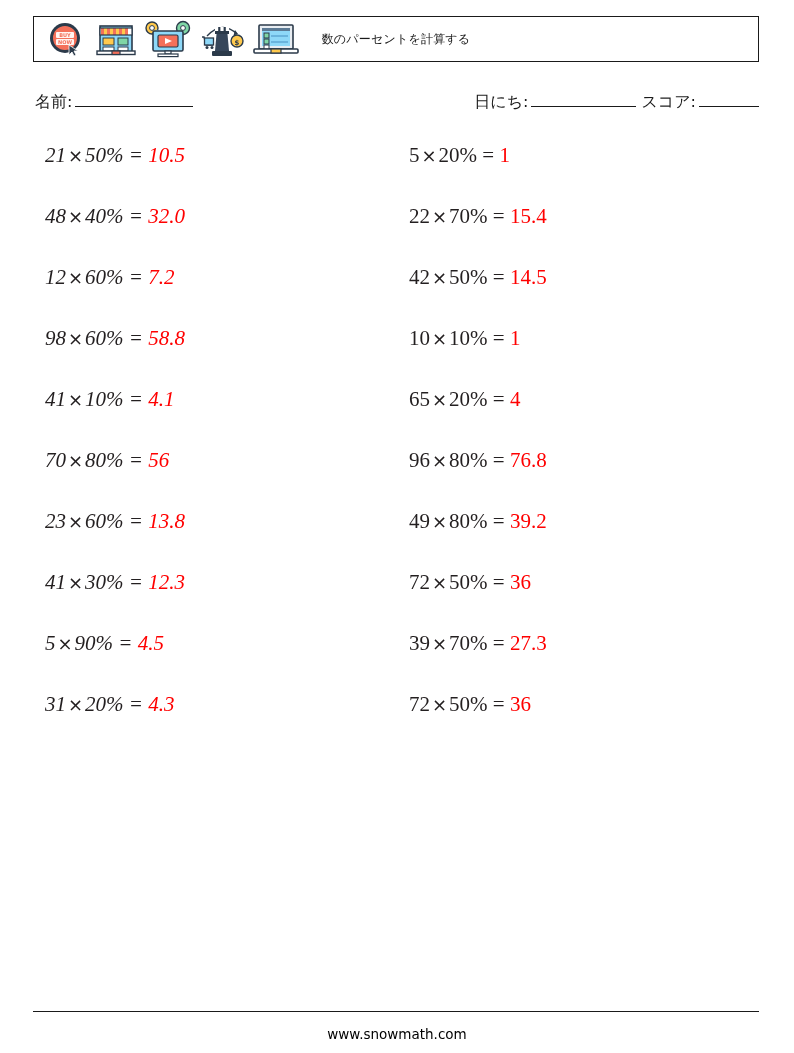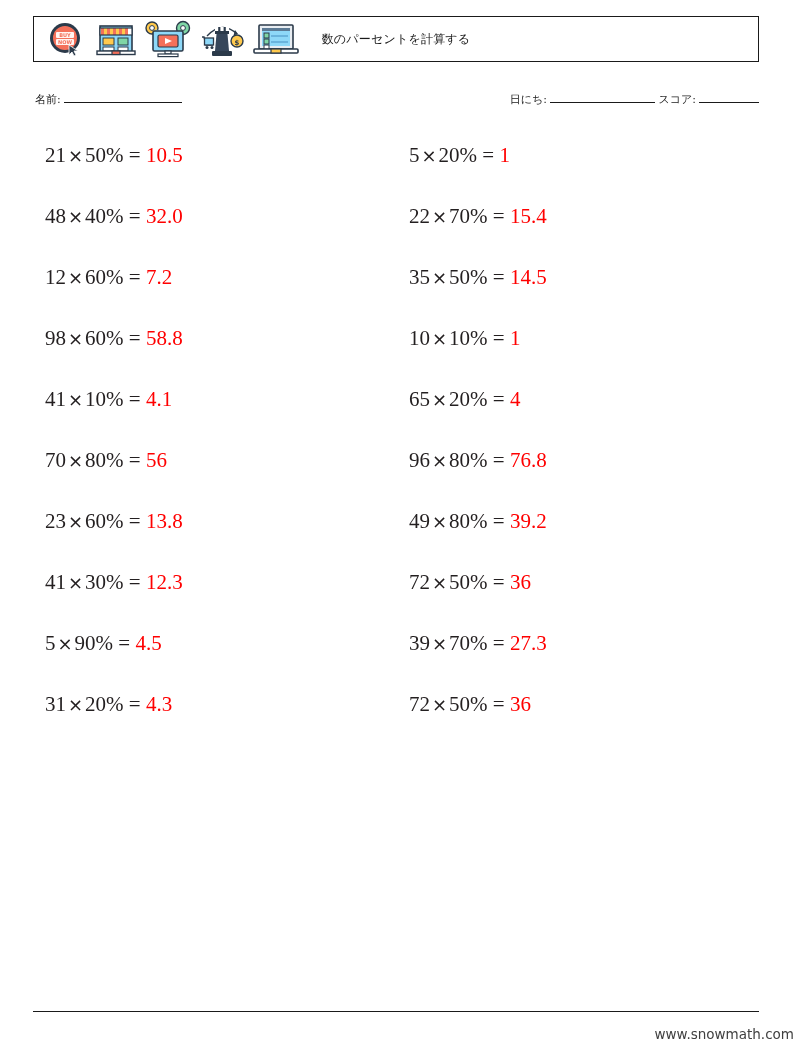--- a/index.html
+++ b/index.html
@@ -49,21 +49,21 @@
     pointer-events: none;
   }
 
   
   .meta-row {
     position: absolute;
     left: 33px;
     top: 92px;
     width: 726px;
     height: 24px;
-    font-size: 11px;
+    font-size: 16px;
     font-family: "DejaVu Sans", "Liberation Sans", sans-serif;
   }
   .meta-name {
     position: absolute;
     left: 2px;
     top: 0;
     white-space: nowrap;
   }
   .meta-right {
     position: absolute;
@@ -86,21 +86,21 @@
     position: absolute;
     left: 33px;
     top: 142px;
     width: 726px;
     display: flex;
   }
   .col {
     width: 363px;
     box-sizing: border-box;
   }
-  .col-left  { padding-left: 12px; }
+  .col-left  { padding-left: 12px; font-style: italic; }
   .col-right { padding-left: 13px; }
 
   .problem {
     height: 61px;
     font-size: 21px;
     line-height: 26px;
     white-space: nowrap;
     color: #231f20;
   }
   .problem .ans {
@@ -119,24 +119,24 @@
     top: 1011px;
     width: 726px;
     height: 0;
     border-top: 1.2px solid #1a1a1a;
   }
   .footer-url {
     position: absolute;
     left: 0;
     right: 0;
     top: 1026px;
-    text-align: right;
+    text-align: center;
     font-size: 13.5px;
     font-family: "DejaVu Sans", "Liberation Sans", sans-serif;
-    color: #404040;
+    color: #000000;
   }
 </style>
 </head>
 <body>
 
 <div class="header-box">
 
   <div class="icon-strip">
 
     <svg width="44" height="38" viewBox="0 0 44 38">
@@ -245,21 +245,21 @@
     <div class="problem"><span>70</span><span class="op">×</span><span>80</span><span>%</span> <span>=</span> <span class="ans">56</span></div>
     <div class="problem"><span>23</span><span class="op">×</span><span>60</span><span>%</span> <span>=</span> <span class="ans">13.8</span></div>
     <div class="problem"><span>41</span><span class="op">×</span><span>30</span><span>%</span> <span>=</span> <span class="ans">12.3</span></div>
     <div class="problem"><span>5</span><span class="op">×</span><span>90</span><span>%</span> <span>=</span> <span class="ans">4.5</span></div>
     <div class="problem"><span>31</span><span class="op">×</span><span>20</span><span>%</span> <span>=</span> <span class="ans">4.3</span></div>
   </div>
 
   <div class="col col-right">
     <div class="problem"><span>5</span><span class="op">×</span><span>20</span><span>%</span> <span>=</span> <span class="ans">1</span></div>
     <div class="problem"><span>22</span><span class="op">×</span><span>70</span><span>%</span> <span>=</span> <span class="ans">15.4</span></div>
-    <div class="problem"><span>35</span><span class="op">×</span><span>50</span><span>%</span> <span>=</span> <span class="ans">14.5</span></div>
+    <div class="problem"><span>42</span><span class="op">×</span><span>50</span><span>%</span> <span>=</span> <span class="ans">14.5</span></div>
     <div class="problem"><span>10</span><span class="op">×</span><span>10</span><span>%</span> <span>=</span> <span class="ans">1</span></div>
     <div class="problem"><span>65</span><span class="op">×</span><span>20</span><span>%</span> <span>=</span> <span class="ans">4</span></div>
     <div class="problem"><span>96</span><span class="op">×</span><span>80</span><span>%</span> <span>=</span> <span class="ans">76.8</span></div>
     <div class="problem"><span>49</span><span class="op">×</span><span>80</span><span>%</span> <span>=</span> <span class="ans">39.2</span></div>
     <div class="problem"><span>72</span><span class="op">×</span><span>50</span><span>%</span> <span>=</span> <span class="ans">36</span></div>
     <div class="problem"><span>39</span><span class="op">×</span><span>70</span><span>%</span> <span>=</span> <span class="ans">27.3</span></div>
     <div class="problem"><span>72</span><span class="op">×</span><span>50</span><span>%</span> <span>=</span> <span class="ans">36</span></div>
   </div>
 
 </div>

